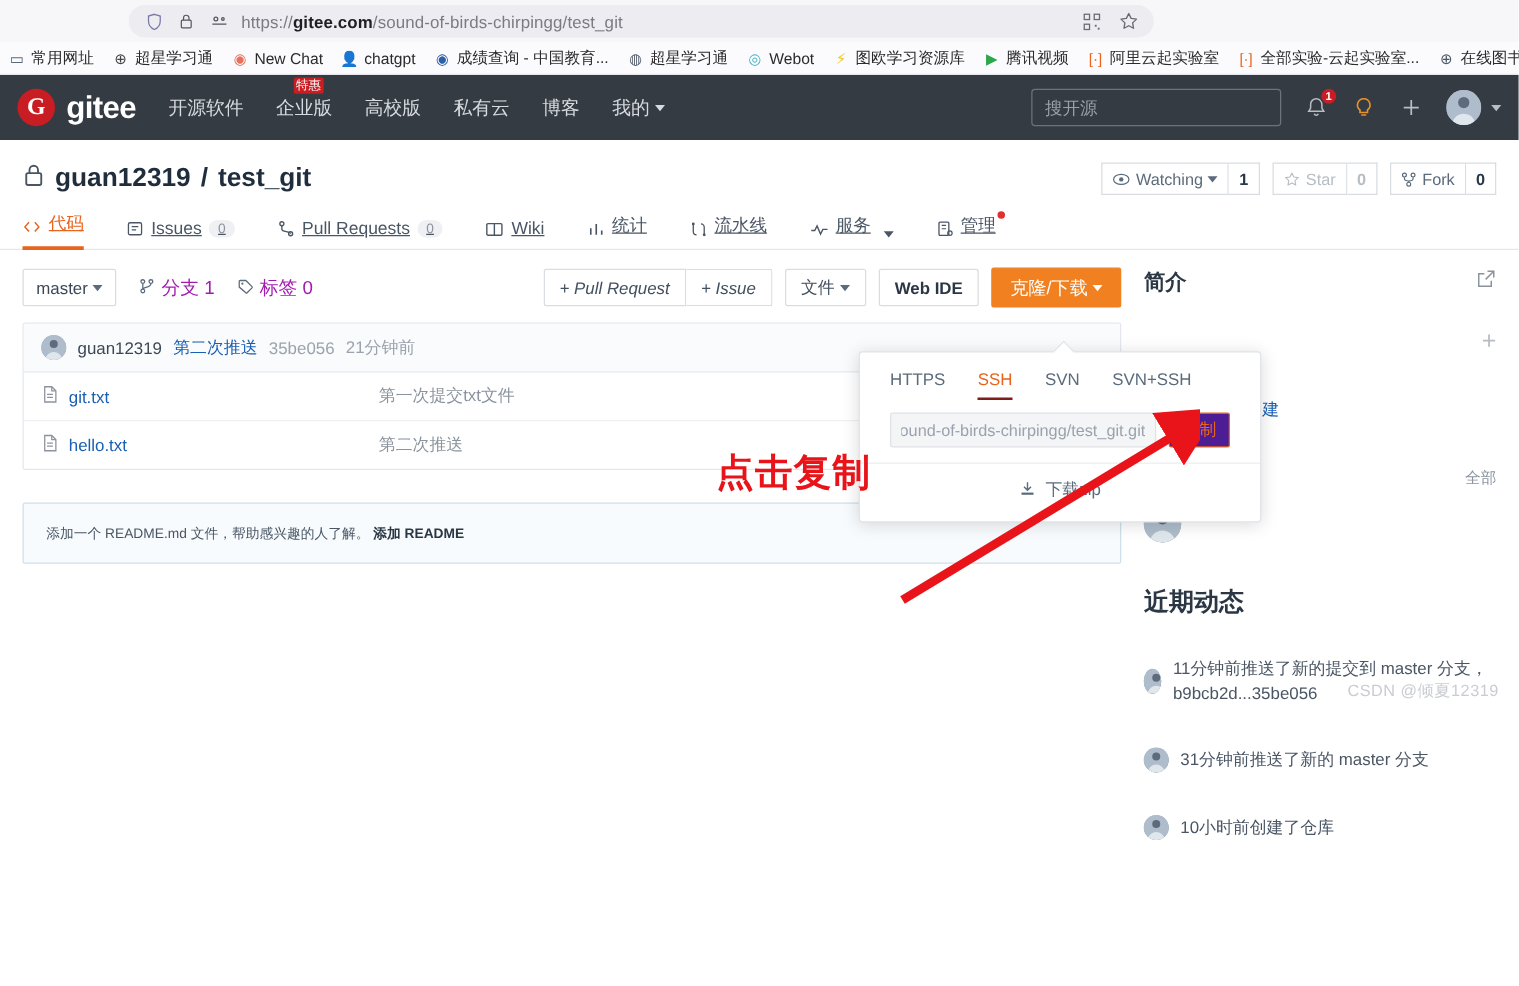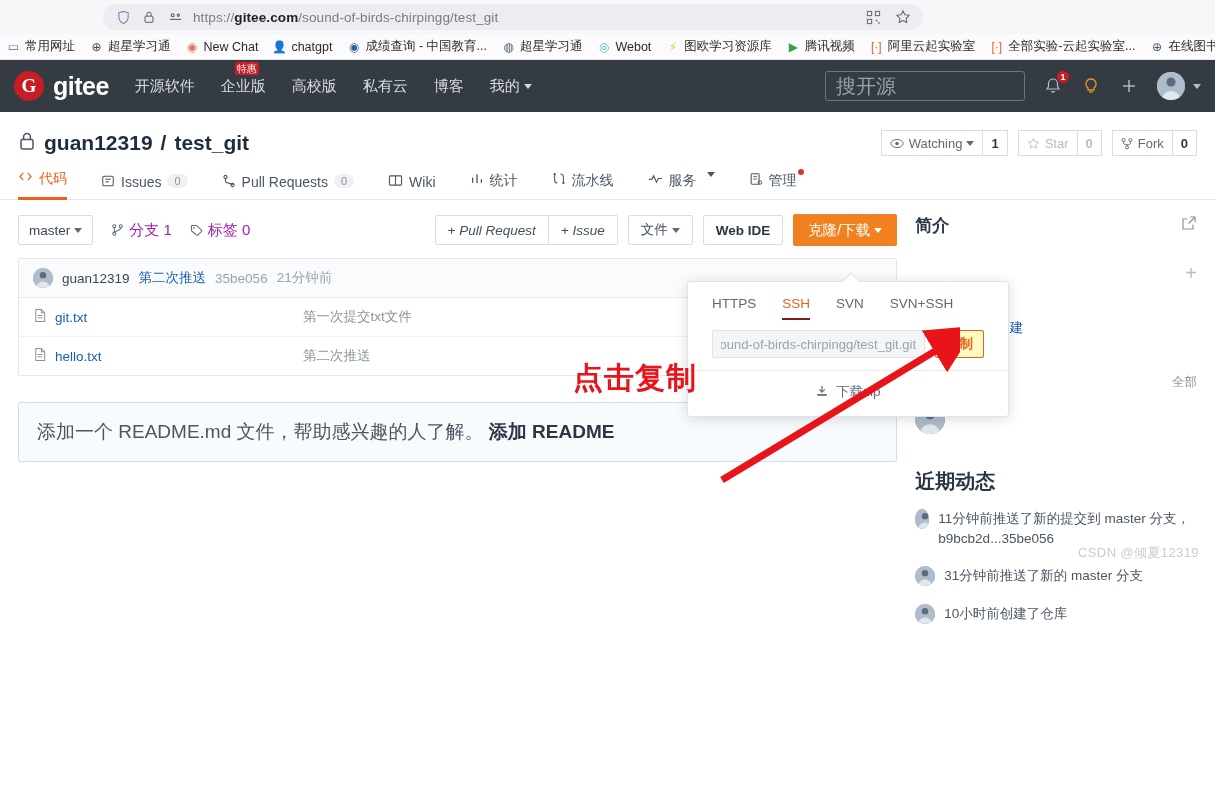--- a/index.html
+++ b/index.html
@@ -50,21 +50,21 @@
   .nav { display: flex; align-items: center; gap: 26px; font-size: 15px; }
   .nav-item { position: relative; color: #d7dbe0; cursor: pointer; white-space: nowrap; }
   .nav-badge {
     position: absolute; top: -15px; left: 14px; background: #c71d23; color: #fff;
     font-size: 10px; line-height: 13px; padding: 0 2px; border-radius: 2px; white-space: nowrap;
   }
   .caret { display: inline-block; border-left: 4px solid transparent; border-right: 4px solid transparent; border-top: 5px solid currentColor; margin-left: 4px; vertical-align: middle; }
   .header-right { margin-left: auto; display: flex; align-items: center; gap: 18px; }
   .search-box {
     width: 200px; height: 30px; border: 1px solid #6d737b; border-radius: 3px;
-    background: transparent; color: #aeb4bb; font-size: 20px; padding: 0 10px;
+    background: transparent; color: #aeb4bb; font-size: 14px; padding: 0 10px;
     font-family: inherit;
   }
   .search-box::placeholder { color: #9aa0a7; }
   .hicon { position: relative; color: #b9bec4; cursor: pointer; display: inline-flex; align-items: center; }
   .bell-dot {
     position: absolute; top: -6px; right: -7px; background: #c71d23; color: #fff; font-size: 9px;
     min-width: 14px; height: 14px; border-radius: 7px; display: flex; align-items: center; justify-content: center;
     border: 1px solid #353b43; font-weight: 700;
   }
   .avatar {
@@ -84,21 +84,21 @@
   .btn-group { display: flex; align-items: stretch; height: 26px; font-size: 13px; }
   .btn-group > div {
     border: 1px solid #d9dde1; display: flex; align-items: center; padding: 0 8px; color: #5b6b7c; background: #fff;
     cursor: pointer;
   }
   .btn-group > div + div { border-left: none; }
   .btn-group .count { color: #28374a; font-weight: 700; min-width: 22px; justify-content: center; }
   .btn-group .muted { color: #b6bdc4; }
 
   .tabs { display: flex; align-items: flex-end; gap: 34px; padding: 14px 18px 0 18px; border-bottom: 1px solid #e4e7ed; background: #fff; }
-  .tab { display: flex; align-items: flex-start; gap: 6px; font-size: 14px; color: #4a5664; padding-bottom: 9px; cursor: pointer; position: relative; white-space: nowrap; }
+  .tab { display: flex; align-items: flex-end; gap: 6px; font-size: 14px; color: #4a5664; padding-bottom: 9px; cursor: pointer; position: relative; white-space: nowrap; text-decoration: underline; }
   .tab.active { color: #e8641c; border-bottom: 3px solid #e8641c; margin-bottom: -1px; font-weight: 400; }
   .tab .pill { background: #eef0f3; color: #8b949e; border-radius: 9px; font-size: 11px; padding: 1px 7px; }
   .tab .reddot { position: absolute; top: -3px; right: -7px; width: 6px; height: 6px; border-radius: 50%; background: #e03030; }
 
   
   .body-wrap { display: flex; padding: 14px 18px 0 18px; gap: 0; }
   .main-col { width: 880px; }
   .side-col { width: 300px; padding-left: 18px; }
 
   .toolbar { display: flex; align-items: center; gap: 0; height: 32px; }
@@ -125,39 +125,39 @@
   .commit-msg { color: #1a5fb4; cursor: pointer; }
   .commit-sha { color: #9aa3ad; }
   .commit-time { color: #9aa3ad; }
   .file-row { display: flex; align-items: center; padding: 10px 14px; border-bottom: 1px solid #eef0f3; font-size: 13.5px; }
   .file-row:last-child { border-bottom: none; }
   .file-name { color: #1a5fb4; display: flex; align-items: center; gap: 8px; width: 270px; cursor: pointer; }
   .file-desc { color: #8b949e; }
 
   .readme-note {
     margin-top: 26px; border: 1px solid #cfe0ea; background: #f7fbfd; border-radius: 2px;
-    padding: 16px 18px; font-size: 19px; color: #4a5664;
+    padding: 16px 18px; font-size: 11px; color: #4a5664;
   }
   .readme-note b { color: #2b3744; }
 
   
   .side-title { font-size: 17px; font-weight: 700; color: #2b3744; display: flex; align-items: center; }
   .side-title .edit { margin-left: auto; color: #8b949e; cursor: pointer; }
   .side-row { display: flex; align-items: center; margin-top: 26px; color: #9aa3ad; font-size: 13.5px; }
   .plus-big { margin-left: auto; font-size: 20px; color: #b6bdc4; cursor: pointer; line-height: 1; }
   .release-line { margin-top: 36px; font-size: 13.5px; color: #8b949e; }
   .release-line a { color: #1a5fb4; text-decoration: none; cursor: pointer; }
   .contrib-head { margin-top: 34px; display: flex; align-items: baseline; }
   .contrib-head h3 { margin: 0; font-size: 16px; font-weight: 700; color: #2b3744; }
   .contrib-head .cnt { font-size: 12.5px; color: #8b949e; margin-left: 5px; }
   .contrib-head .all { margin-left: auto; font-size: 12.5px; color: #8b949e; cursor: pointer; }
   .contrib-avatars { margin-top: 12px; display: flex; gap: 8px; }
   .recent-head { margin-top: 34px; font-size: 20px; font-weight: 700; color: #2b3744; }
   .activity { margin-top: 14px; display: flex; flex-direction: column; gap: 18px; }
-  .act { display: flex; gap: 9px; align-items: flex-start; }
+  .act { display: flex; gap: 9px; align-items: center; margin-top: 16px; }
   .act .txt { font-size: 13.5px; color: #4a5664; line-height: 1.45; }
 
   
   .clone-pop {
     position: absolute; left: 687px; top: 281px; width: 322px; background: #fff;
     border: 1px solid #e0e3e8; border-radius: 3px; box-shadow: 0 2px 14px rgba(0,0,0,.14);
     z-index: 40;
   }
   .clone-pop .nub {
     position: absolute; top: -7px; left: 157px; width: 12px; height: 12px; background: #fff;
@@ -165,22 +165,22 @@
   }
   .clone-tabs { display: flex; gap: 26px; padding: 14px 24px 0 24px; font-size: 13.5px; }
   .ctab { color: #5b6b7c; padding-bottom: 7px; cursor: pointer; }
   .ctab.active { color: #e8641c; border-bottom: 2px solid #7f1d1d; }
   .clone-body { padding: 10px 24px 0 24px; display: flex; gap: 10px; align-items: center; }
   .clone-input {
     flex: 1; height: 28px; border: 1px solid #dfe2e6; background: #f4f5f7; color: #9aa3ad;
     font-size: 13px; padding: 0 8px; border-radius: 2px; font-family: inherit; direction: rtl; text-align: left;
   }
   .copy-btn {
-    height: 28px; padding: 0 10px; border: 1px solid #e8641c; color: #e8641c; background: #fef9c3;
-    font-size: 13.5px; border-radius: 2px; cursor: pointer; font-family: inherit; font-weight: bold;
+    height: 28px; padding: 0 10px; border: 1px solid #e8641c; color: #e8641c; background: #4c1d95;
+    font-size: 13.5px; border-radius: 2px; cursor: pointer; font-family: inherit;
   }
   .clone-foot { margin: 12px 0 0 0; border-top: 1px solid #ededf0; padding: 12px 0 14px 0; text-align: center; }
   .dl-zip { font-size: 13.5px; color: #5b6b7c; display: inline-flex; align-items: center; gap: 7px; cursor: pointer; }
 
   
   .anno-text {
     position: absolute; left: 573px; top: 358px; font-size: 30px; color: #e8141a; font-weight: 700;
     letter-spacing: 1px; z-index: 50; white-space: nowrap;
   }
   .anno-arrow { position: absolute; left: 700px; top: 325px; z-index: 50; pointer-events: none; }

